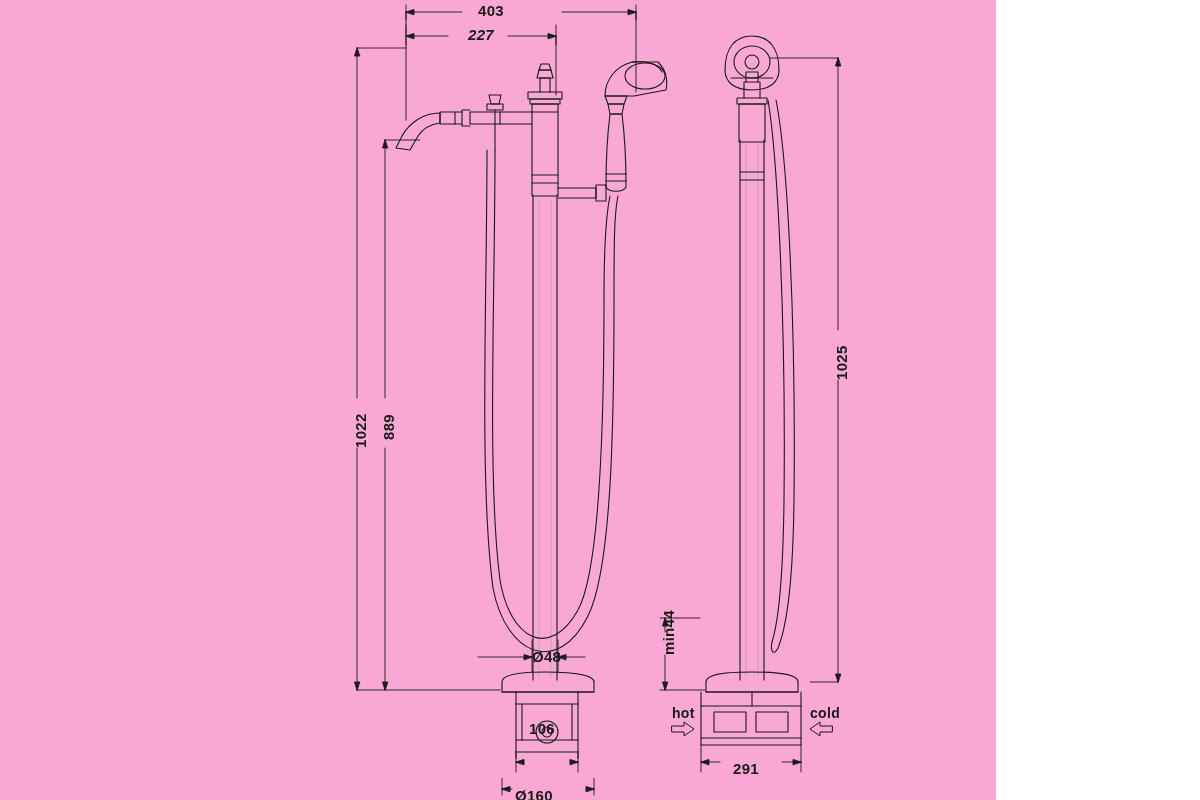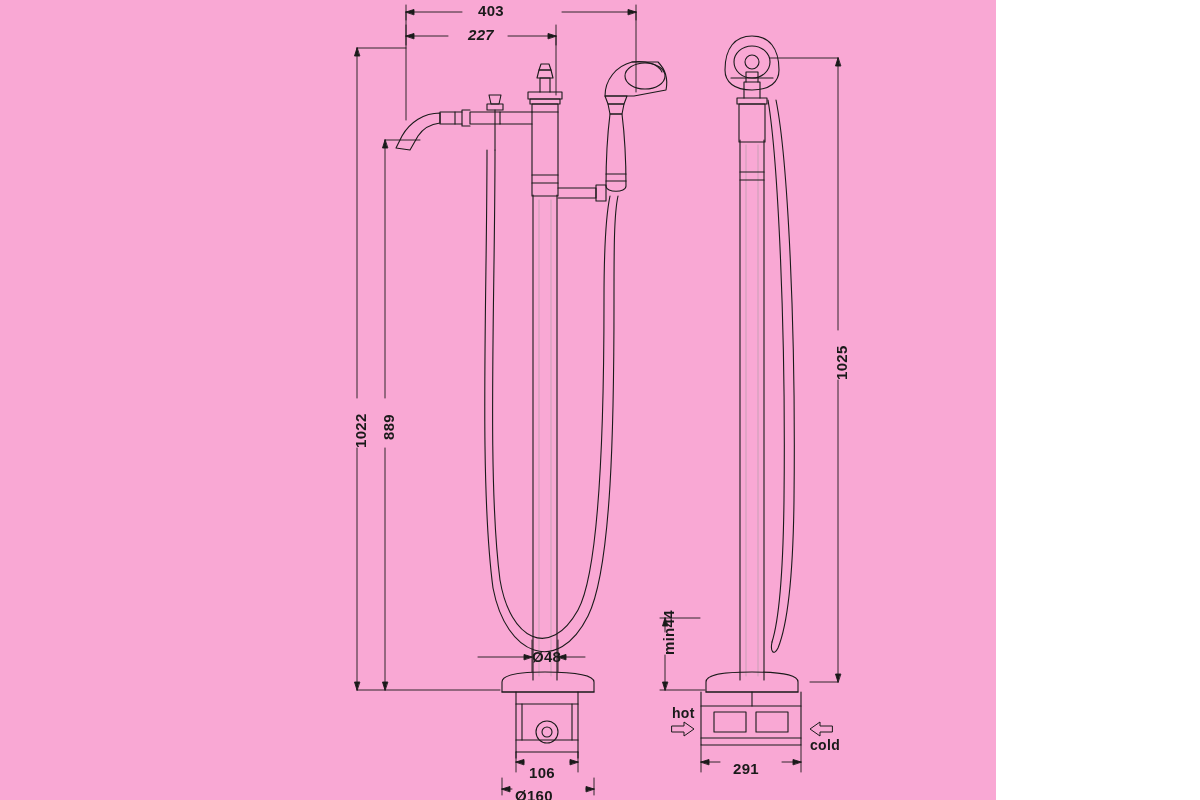--- a/index.html
+++ b/index.html
@@ -265,20 +265,20 @@
   <div class="dimtext" style="left:478px; top:2px;">403</div>
   <div class="dimtext" style="left:468px; top:26px;font-style:italic;">227</div>
 
   <div class="dimtext vert" style="left:352px; top:448px;">1022</div>
   <div class="dimtext vert" style="left:380px; top:440px;">889</div>
   <div class="dimtext vert" style="left:833px; top:380px;">1025</div>
 
   <div class="dimtext" style="left:488px; top:648px;margin-left:44px;">Ø48</div>
   <div class="dimtext vert" style="left:660px; top:655px;">min44</div>
 
-  <div class="dimtext" style="left:529px; top:720px;margin-top:44px;">106</div>
+  <div class="dimtext" style="left:529px; top:720px;">106</div>
   <div class="dimtext" style="left:515px; top:787px;">Ø160</div>
   <div class="dimtext" style="left:733px; top:760px;">291</div>
 
   <div class="dimtext lbl-small" style="left:672px; top:705px;">hot</div>
-  <div class="dimtext lbl-small" style="left:810px; top:705px;margin-top:32px;">cold</div>
+  <div class="dimtext lbl-small" style="left:810px; top:705px;">cold</div>
 
 </div>
 
 </body></html>

